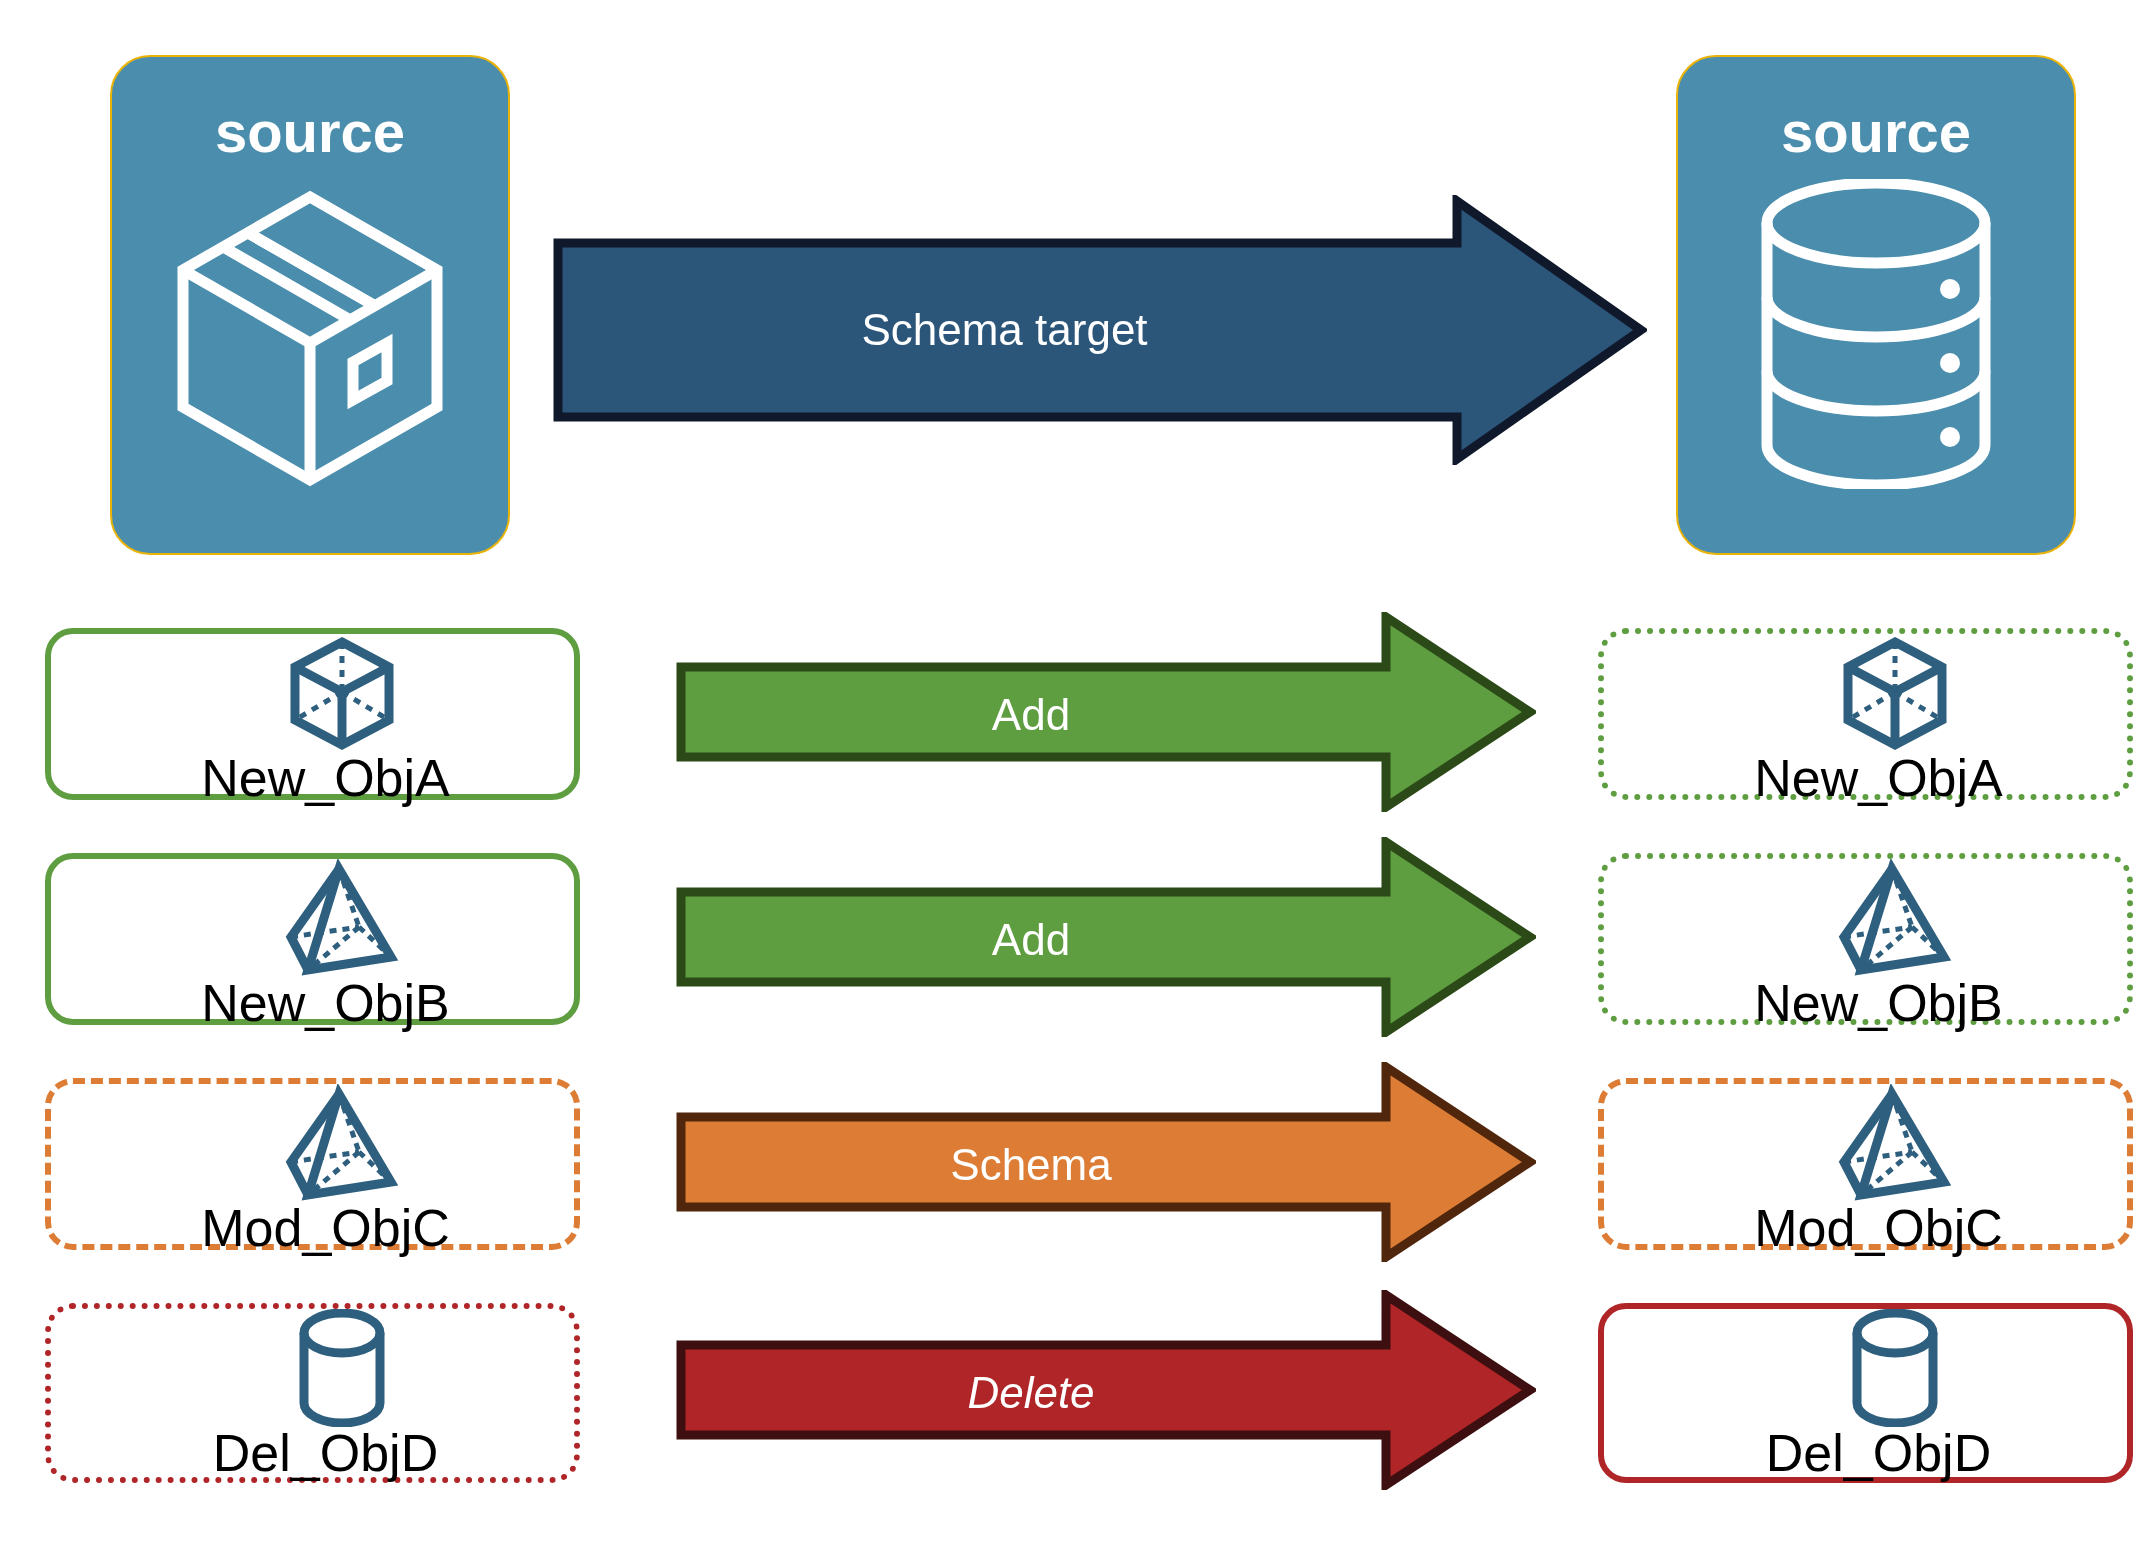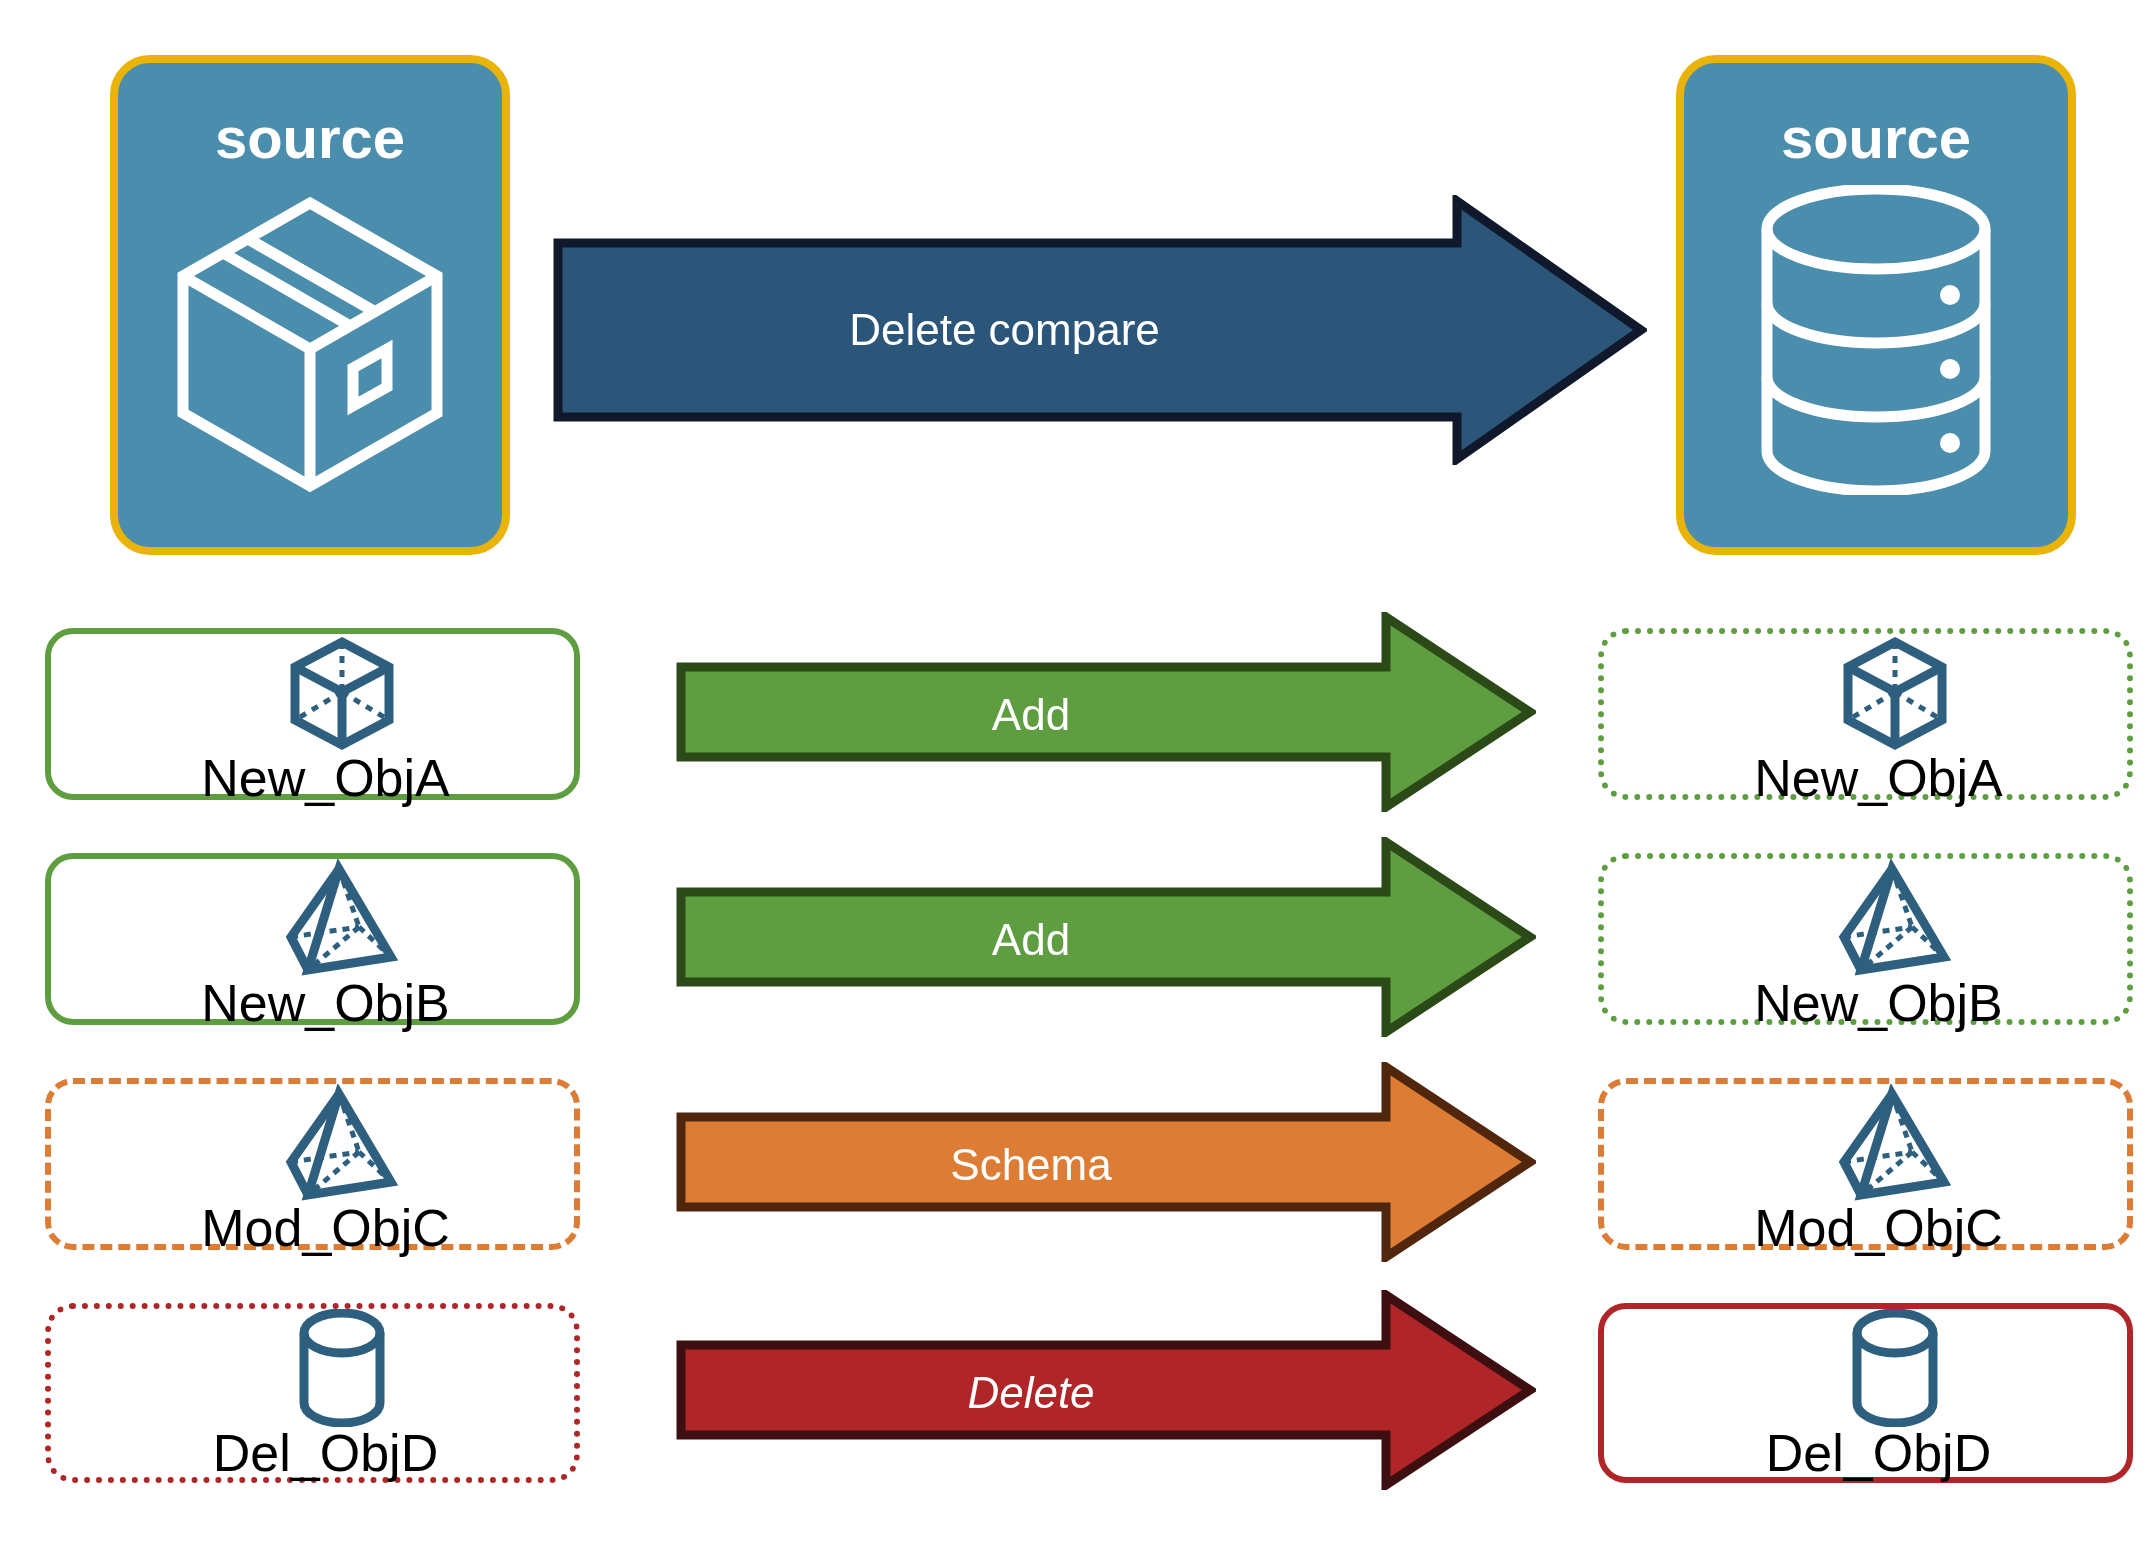--- a/index.html
+++ b/index.html
@@ -15,21 +15,21 @@
     width: 2150px;
     height: 1550px;
     background: #ffffff;
     overflow: hidden;
   }
 
   
   .endpoint {
     position: absolute;
     background: #4A8DAC;
-    border: 8px solid #eab308;
+    border: 2px solid #eab308;
     border-radius: 40px;
     box-sizing: border-box;
     display: flex;
     flex-direction: column;
     align-items: center;
   }
   .endpoint-title {
     color: #ffffff;
     font-weight: bold;
     font-size: 58px;
@@ -119,21 +119,21 @@
           <path d="M188 183 L222 164 L222 202 L188 221 Z"></path>
         </g>
       </svg>
     </div>
   </div>
 
   <div class="big-arrow" style="left:552px; top:195px; width:1095px; height:270px;">
     <svg width="1095" height="270" viewBox="0 0 1095 270">
       <polygon points="6,48 905,48 905,6 1089,135 905,264 905,222 6,222" fill="#2B5579" stroke="#10192B" stroke-width="9" stroke-linejoin="miter"></polygon>
     </svg>
-    <div class="arrow-label" style="left:0; top:110px; width:905px; text-align:center;">Delete compare</div>
+    <div class="arrow-label" style="left:0; top:110px; width:905px; text-align:center;">Schema target</div>
   </div>
 
   <div class="endpoint" style="left:1676px; top:55px; width:400px; height:500px;">
     <div class="endpoint-title">source</div>
     <div class="endpoint-icon">
       <svg width="250" height="310" viewBox="0 0 250 310">
         <g fill="none" stroke="#ffffff" stroke-width="11">
 
           <path d="M16 44 L16 266 A109 40 0 0 0 234 266 L234 44"></path>
 

